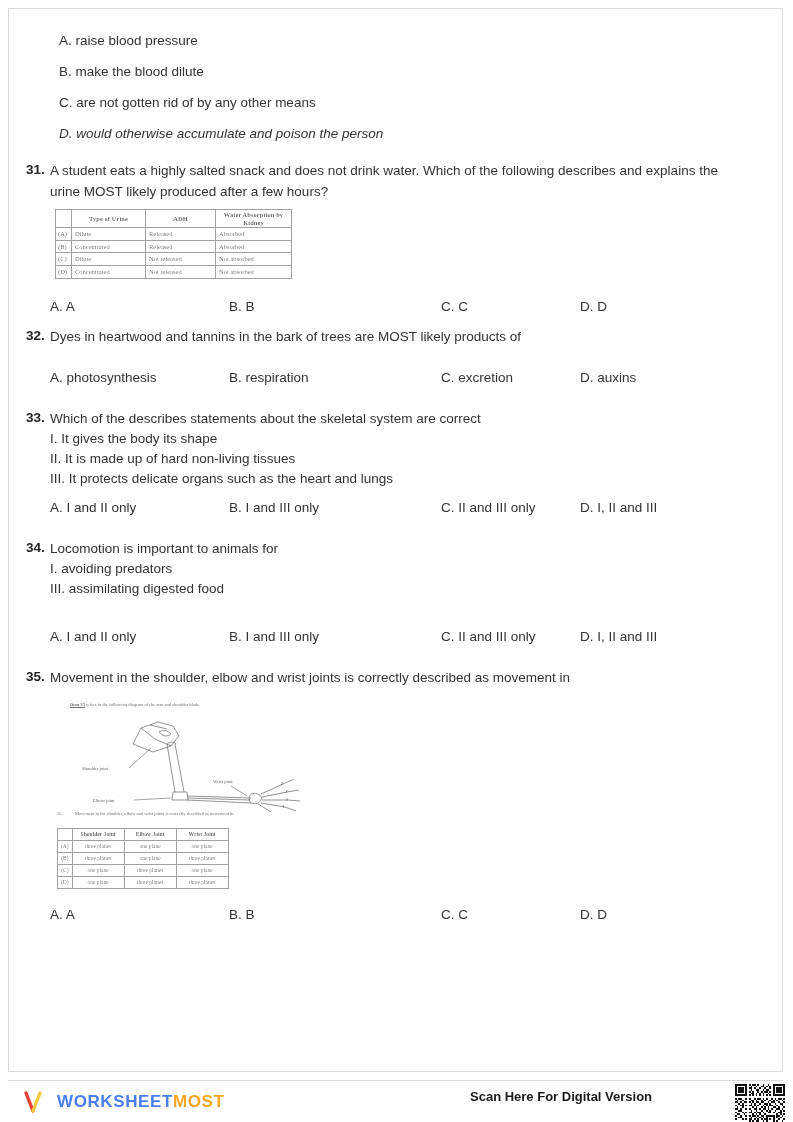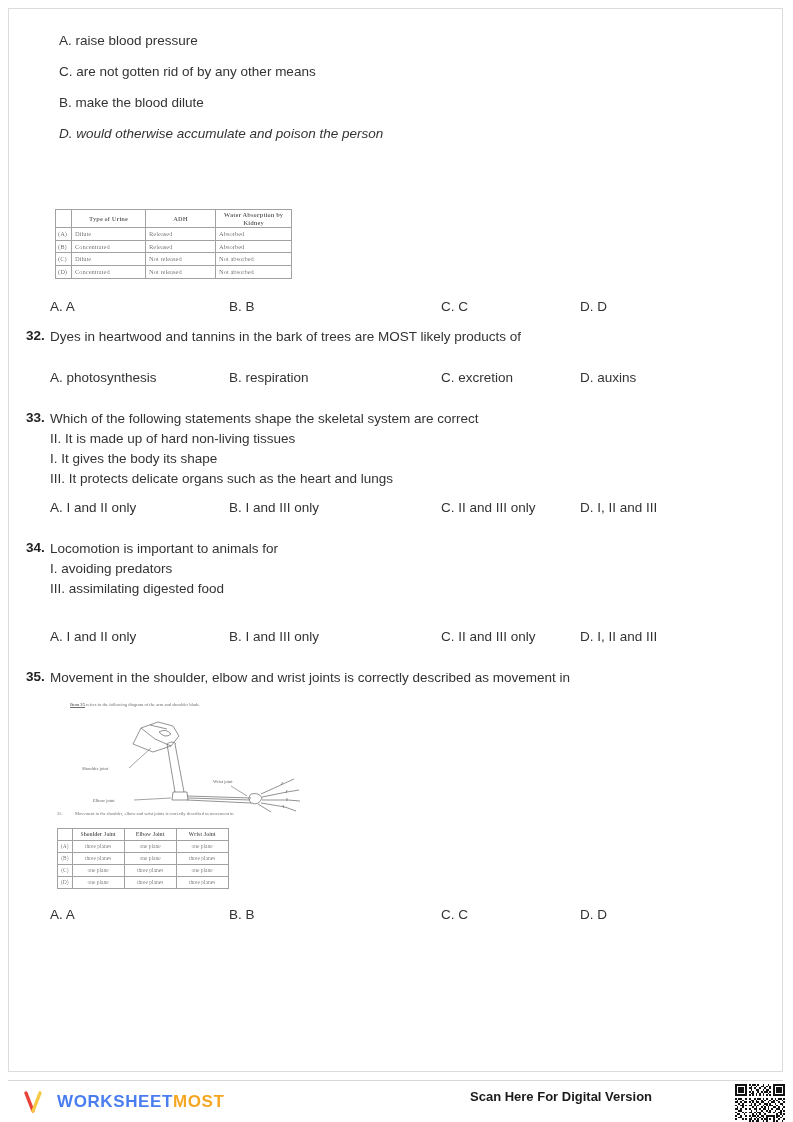--- a/index.html
+++ b/index.html
@@ -205,25 +205,31 @@
     width: 50px; height: 50px;
   }
 </style>
 </head>
 <body>
 
 <div class="page-frame">
 
   <div style="position:absolute;left:0;top:22px;width:100%;">
     <div class="optline">A. raise blood pressure</div>
+    <div class="optline" style="margin-top:11px;">B. make the blood dilute</div>
     <div class="optline" style="margin-top:11px;">C. are not gotten rid of by any other means</div>
-    <div class="optline" style="margin-top:11px;">B. make the blood dilute</div>
     <div class="optline" style="margin-top:11px;font-style:italic;">D. would otherwise accumulate and poison the person</div>
   </div>
 
+  <div class="qblock" style="position:absolute;left:0;top:151px;width:100%;">
+    <div class="qline">
+      <span class="qnum">31.</span>
+      <span class="qtext">A student eats a highly salted snack and does not drink water. Which of the following describes and explains the urine MOST likely produced after a few hours?</span>
+    </div>
+  </div>
 
   <div class="optrow" style="position:absolute;left:0;top:287px;width:100%;">
     <span class="oc1">A. A</span>
     <span class="oc2">B. B</span>
     <span class="oc3">C. C</span>
     <span class="oc4">D. D</span>
   </div>
 
   <div class="qblock" style="position:absolute;left:0;top:317px;width:100%;">
     <div class="qline">
@@ -235,25 +241,25 @@
   <div class="optrow" style="position:absolute;left:0;top:358px;width:100%;">
     <span class="oc1">A. photosynthesis</span>
     <span class="oc2">B. respiration</span>
     <span class="oc3">C. excretion</span>
     <span class="oc4">D. auxins</span>
   </div>
 
   <div class="qblock" style="position:absolute;left:0;top:399px;width:100%;">
     <div class="qline">
       <span class="qnum">33.</span>
-      <span class="qtext">Which of the following statements shape the skeletal system are correct</span>
+      <span class="qtext">Which of the describes statements about the skeletal system are correct</span>
     </div>
     <div class="stem-list">
+      <div>I. It gives the body its shape</div>
       <div>II. It is made up of hard non-living tissues</div>
-      <div>I. It gives the body its shape</div>
       <div>III. It protects delicate organs such as the heart and lungs</div>
     </div>
   </div>
 
   <div class="optrow" style="position:absolute;left:0;top:488px;width:100%;">
     <span class="oc1">A. I and II only</span>
     <span class="oc2">B. I and III only</span>
     <span class="oc3">C. II and III only</span>
     <span class="oc4">D. I, II and III</span>
   </div>

